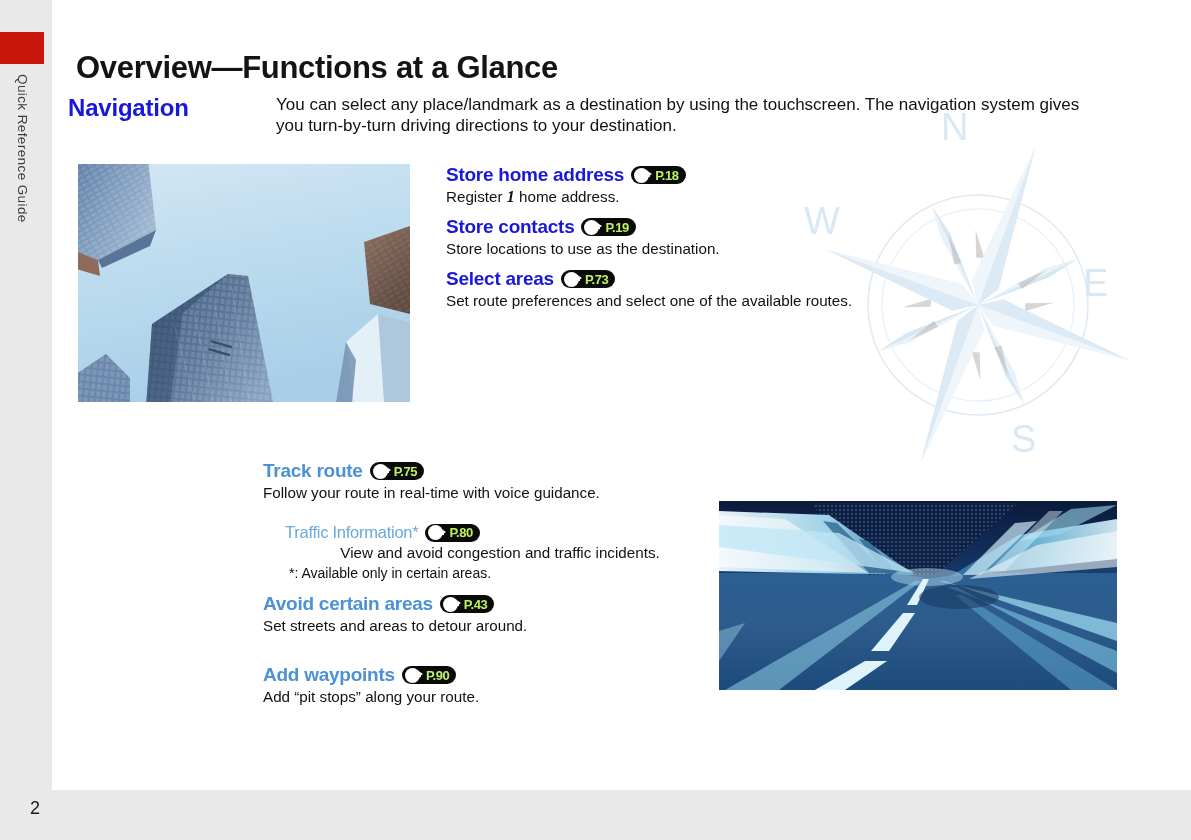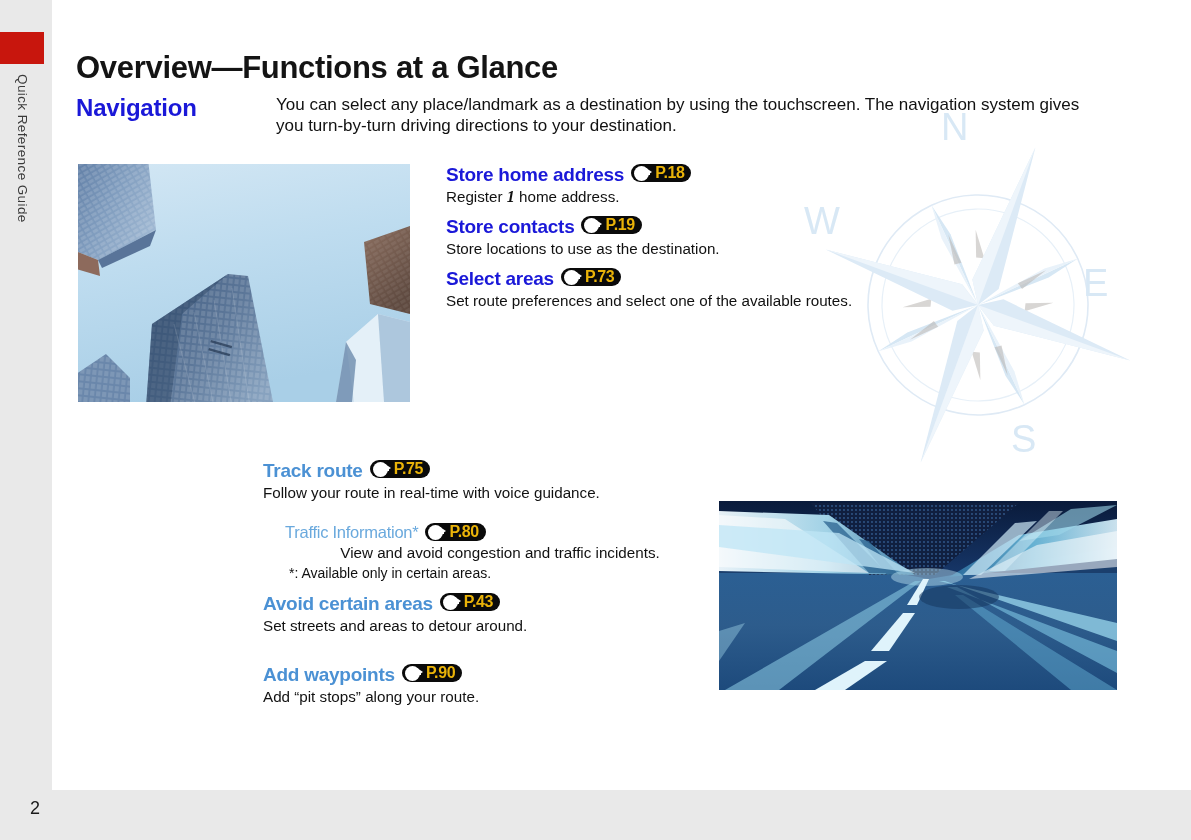--- a/index.html
+++ b/index.html
@@ -70,21 +70,21 @@
     left: 76px;
     top: 50px;
     font-size: 31px;
     font-weight: bold;
     color: #141414;
     letter-spacing: -0.3px;
     font-family: "Liberation Sans", sans-serif;
   }
   #section-title {
     position: absolute;
-    left: 76px;
+    left: 68px;
     top: 94px;
     font-size: 24px;
     font-weight: bold;
     color: #1a18d8;
     letter-spacing: -0.2px;
   }
   #intro-text {
     position: absolute;
     left: 276px;
     top: 94px;
@@ -133,21 +133,21 @@
   }
   #features-bottom {
     position: absolute;
     left: 263px;
     top: 458px;
     width: 450px;
   }
 
   .feat-head {
     display: flex;
-    align-items: flex-start;
+    align-items: center;
     gap: 7px;
     margin-top: 2px;
   }
   .feat-head .label {
     font-size: 19px;
     font-weight: bold;
     color: #1a18d8;
     letter-spacing: -0.25px;
     white-space: nowrap;
   }
@@ -215,22 +215,22 @@
     position: absolute;
     left: 12px;
     top: 2.8px;
     width: 0; height: 0;
     border-top: 4.7px solid transparent;
     border-bottom: 4.7px solid transparent;
     border-left: 6px solid #ffffff;
     z-index: 2;
   }
   .pref .pnum {
-    color: #eab308;
-    font-size: 16px;
+    color: #bef264;
+    font-size: 13px;
     font-weight: bold;
     letter-spacing: -0.4px;
     margin-left: 5px;
     z-index: 3;
     position: relative;
     white-space: nowrap;
   }
 
   
   #page-number {

